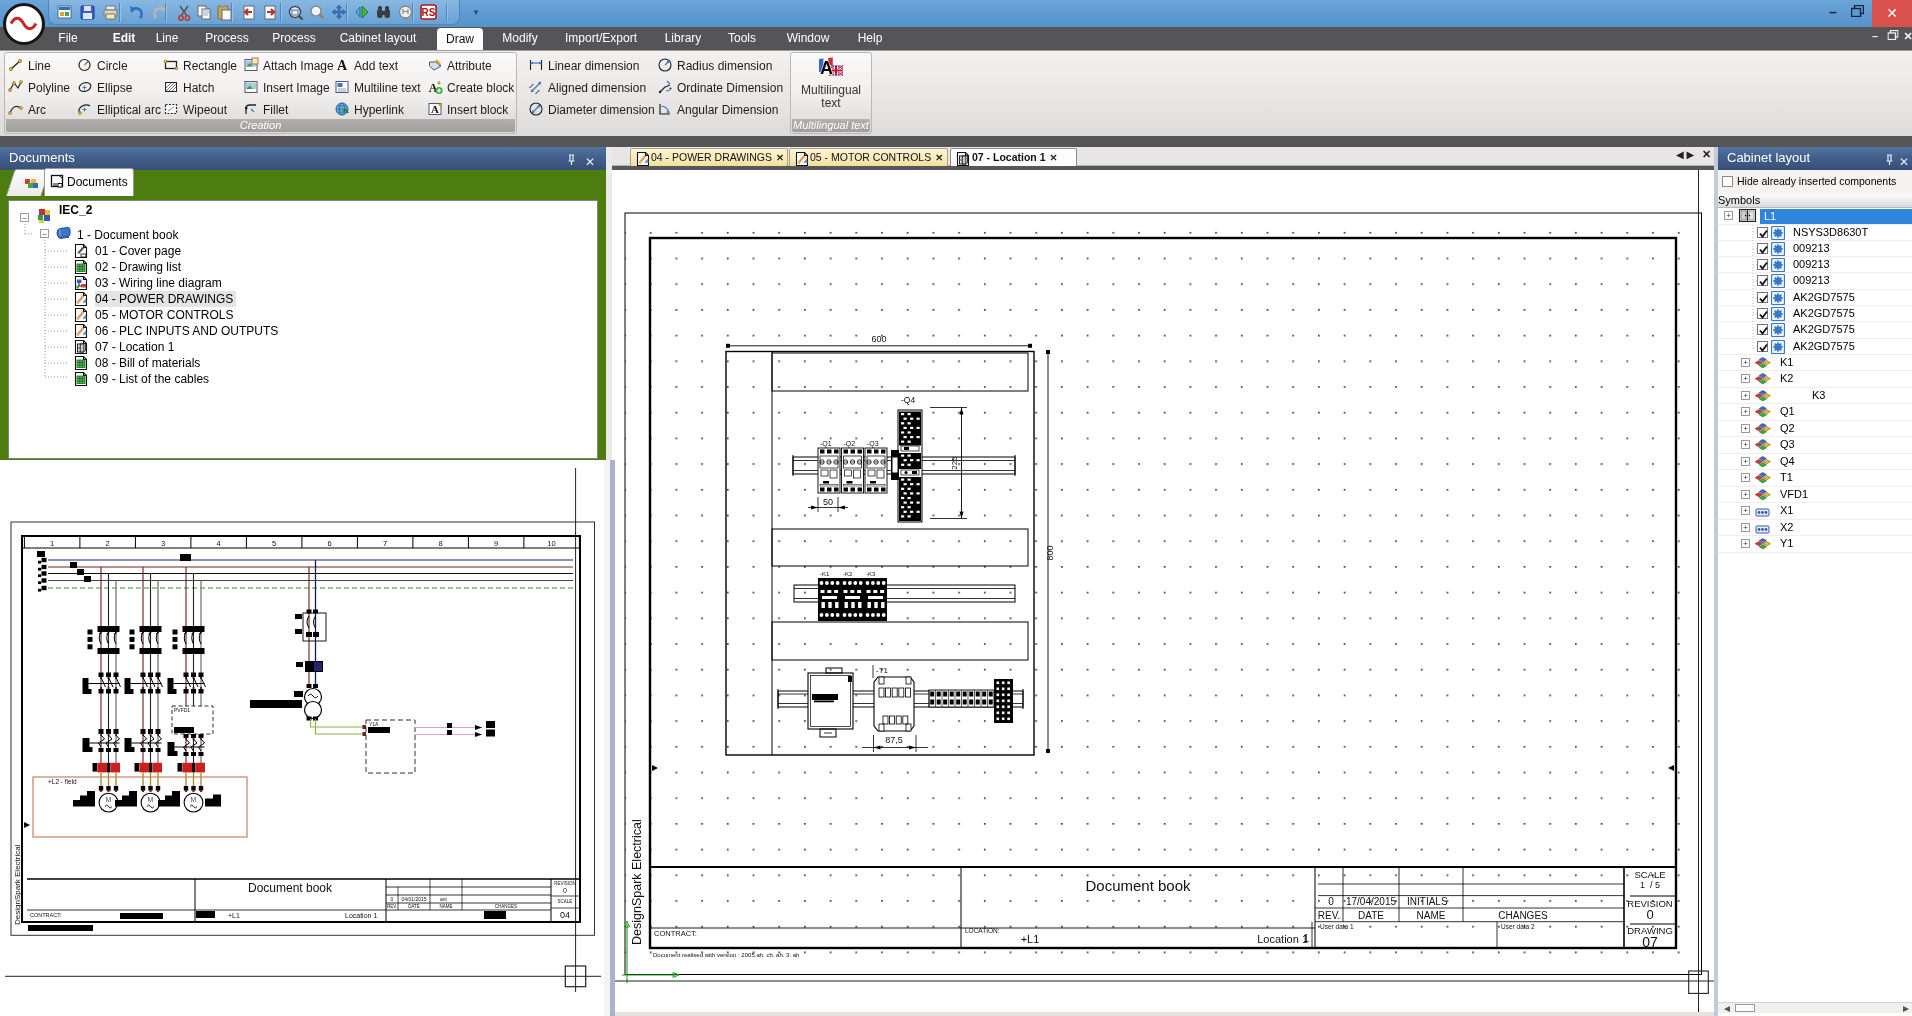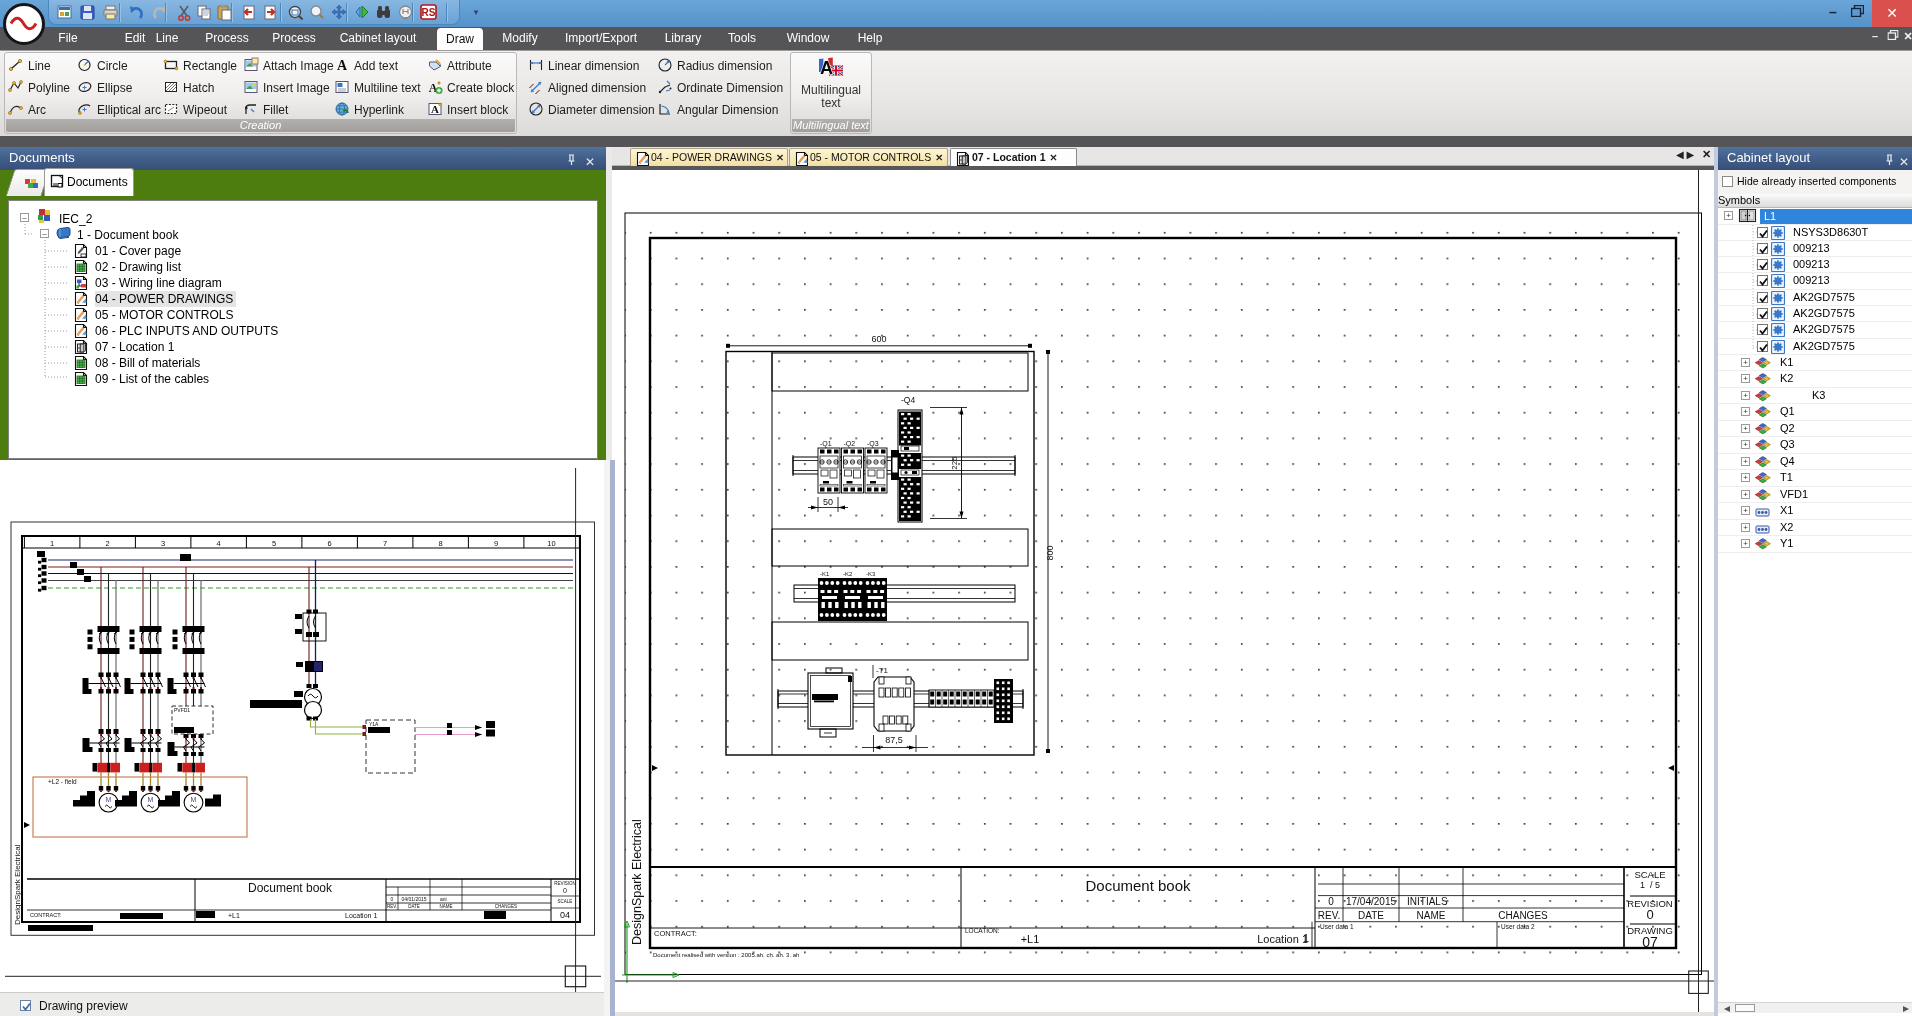--- a/index.html
+++ b/index.html
@@ -148,21 +148,21 @@
 <div class="abs" style="left:472px;top:8px;color:#2a4a70;font-size:8px;">▼</div>
 <div id="win-min" class="abs" style="left:1821px;">–</div>
 <div id="win-rest" class="abs" style="left:1845px;"><svg width="13" height="12" viewBox="0 0 13 12">
         <rect x="3.5" y="0.5" width="9" height="8" fill="none" stroke="#16243d" stroke-width="1.4"></rect>
         <rect x="0.5" y="3.5" width="9" height="8" fill="#5e9ad0" stroke="#16243d" stroke-width="1.4"></rect>
       </svg></div>
 <div id="win-close" class="abs">✕</div>
 <div id="menubar" class="abs"></div>
 <div id="menu-draw" class="abs">Draw</div>
 <div class="abs mi" style="left:68px;">File</div>
-<div class="abs mi" style="left:135px;">Edit</div>
+<div class="abs mi" style="left:124px;font-weight:bold;">Edit</div>
 <div class="abs mi" style="left:167px;">Line</div>
 <div class="abs mi" style="left:227px;">Process</div>
 <div class="abs mi" style="left:294px;">Process</div>
 <div class="abs mi" style="left:378px;">Cabinet layout</div>
 <div class="abs mi" style="left:520px;">Modify</div>
 <div class="abs mi" style="left:601px;">Import/Export</div>
 <div class="abs mi" style="left:683px;">Library</div>
 <div class="abs mi" style="left:742px;">Tools</div>
 <div class="abs mi" style="left:808px;">Window</div>
 <div class="abs mi" style="left:870px;">Help</div>
@@ -342,21 +342,21 @@
 <div class="abs" style="left:67px;top:28px;font-size:12px;color:#000;">Documents</div>
 <div id="doctree">
 <div class="texp" style="left:11px;top:12px;">–</div>
 <div class="abs" style="left:27px;top:7px;"><svg width="16" height="16" viewBox="0 0 16 16">
             <rect x="3" y="1" width="6" height="6" fill="#c03040"></rect>
             <rect x="9" y="2" width="5" height="5" fill="#e8c030"></rect>
             <rect x="2" y="7" width="5" height="5" fill="#30a040"></rect>
             <rect x="8" y="7" width="6" height="6" fill="#3858b8"></rect>
             <rect x="3" y="12" width="5" height="3" fill="#d8d040"></rect>
           </svg></div>
-<div class="trow" style="left:50px;top:10px;font-weight:normal;">IEC_2</div>
+<div class="trow" style="left:50px;top:1px;font-weight:bold;">IEC_2</div>
 <div class="texp" style="left:31px;top:28px;">–</div>
 <div class="abs" style="left:46px;top:24px;"><svg width="17" height="16" viewBox="0 0 17 16">
             <path d="M2 8 Q2 4 5 3.5 L13 2.5 Q15 2.6 15 4.5 L15 9 Q15 11 13 11.5 L5 12.5 Q2 12 2 8 Z" fill="#3878c8" stroke="#1a4a88"></path>
             <path d="M3.5 11 Q2.8 12.8 5 13.5 L14 12.3" fill="none" stroke="#1a4a88"></path>
             <path d="M5 3.8 L5 12.2" stroke="#88b8e8" stroke-width=".8"></path>
           </svg></div>
 <div class="trow" style="left:68px;top:26px;">1 - Document book</div>
 <div class="abs" style="left:64px;top:42px;"><svg width="16" height="16" viewBox="0 0 16 16">
             <path d="M2.5 1.5 h8 l3 3 v10 h-11 Z" fill="#fff" stroke="#111" stroke-width="1.1"></path>
             <path d="M10.5 1.5 v3 h3" fill="none" stroke="#111" stroke-width="1.1"></path>
@@ -1092,26 +1092,20 @@
         <text x="565" y="903" font-size="4.5" fill="#111" text-anchor="middle" font-family="Liberation Sans">SCALE</text>
         <text x="565" y="918" font-size="9" fill="#111" text-anchor="middle" font-family="Liberation Sans">04</text>
         <line x1="551" y1="908" x2="580" y2="908" stroke="#000" stroke-width="0.7"></line>
         <rect x="28" y="925" width="65" height="6" fill="#000"></rect>
         <text x="20" y="925" font-size="8" fill="#111" text-anchor="start" font-family="Liberation Sans" transform="rotate(-90 20 925)">DesignSpark Electrical</text>
         <path d="M24 822 l6 3 l-6 3 Z" fill="#000"></path>
         <line x1="575.6" y1="468" x2="575.6" y2="993" stroke="#222" stroke-width="1"></line>
         <line x1="5" y1="976.3" x2="601" y2="976.3" stroke="#222" stroke-width="1"></line>
         <rect x="565.3" y="966" width="20.4" height="20.7" fill="none" stroke="#222" stroke-width="1.2"></rect>
       </svg>
-<div id="prevcheck">
-        <span class="cbx" style="left:20px;top:7px;border-color:#6a82a8;"><svg width="11" height="11" viewBox="0 0 11 11">
-            <path d="M2 5.5 L4.5 8.5 L9 2.5" stroke="#4a6a9a" stroke-width="1.8" fill="none"></path>
-          </svg></span>
-        <span style="position:absolute;left:39px;top:6px;">Drawing preview</span>
-      </div>
 </div>
 <div id="canvas" class="abs">
 <svg width="1099" height="842" viewBox="615 170 1099 842">
         <defs>
           <pattern id="gd" x="649.8" y="231.9" width="25.7" height="25.7" patternUnits="userSpaceOnUse">
             <rect x="0" y="0" width="1.7" height="1.7" fill="#3c3c3c"></rect>
           </pattern>
         </defs>
         <rect x="625" y="213" width="1076.5" height="761.5" fill="url(#gd)"></rect>
         <rect x="625" y="213" width="1076.5" height="761.5" fill="none" stroke="#000" stroke-width="1"></rect>

